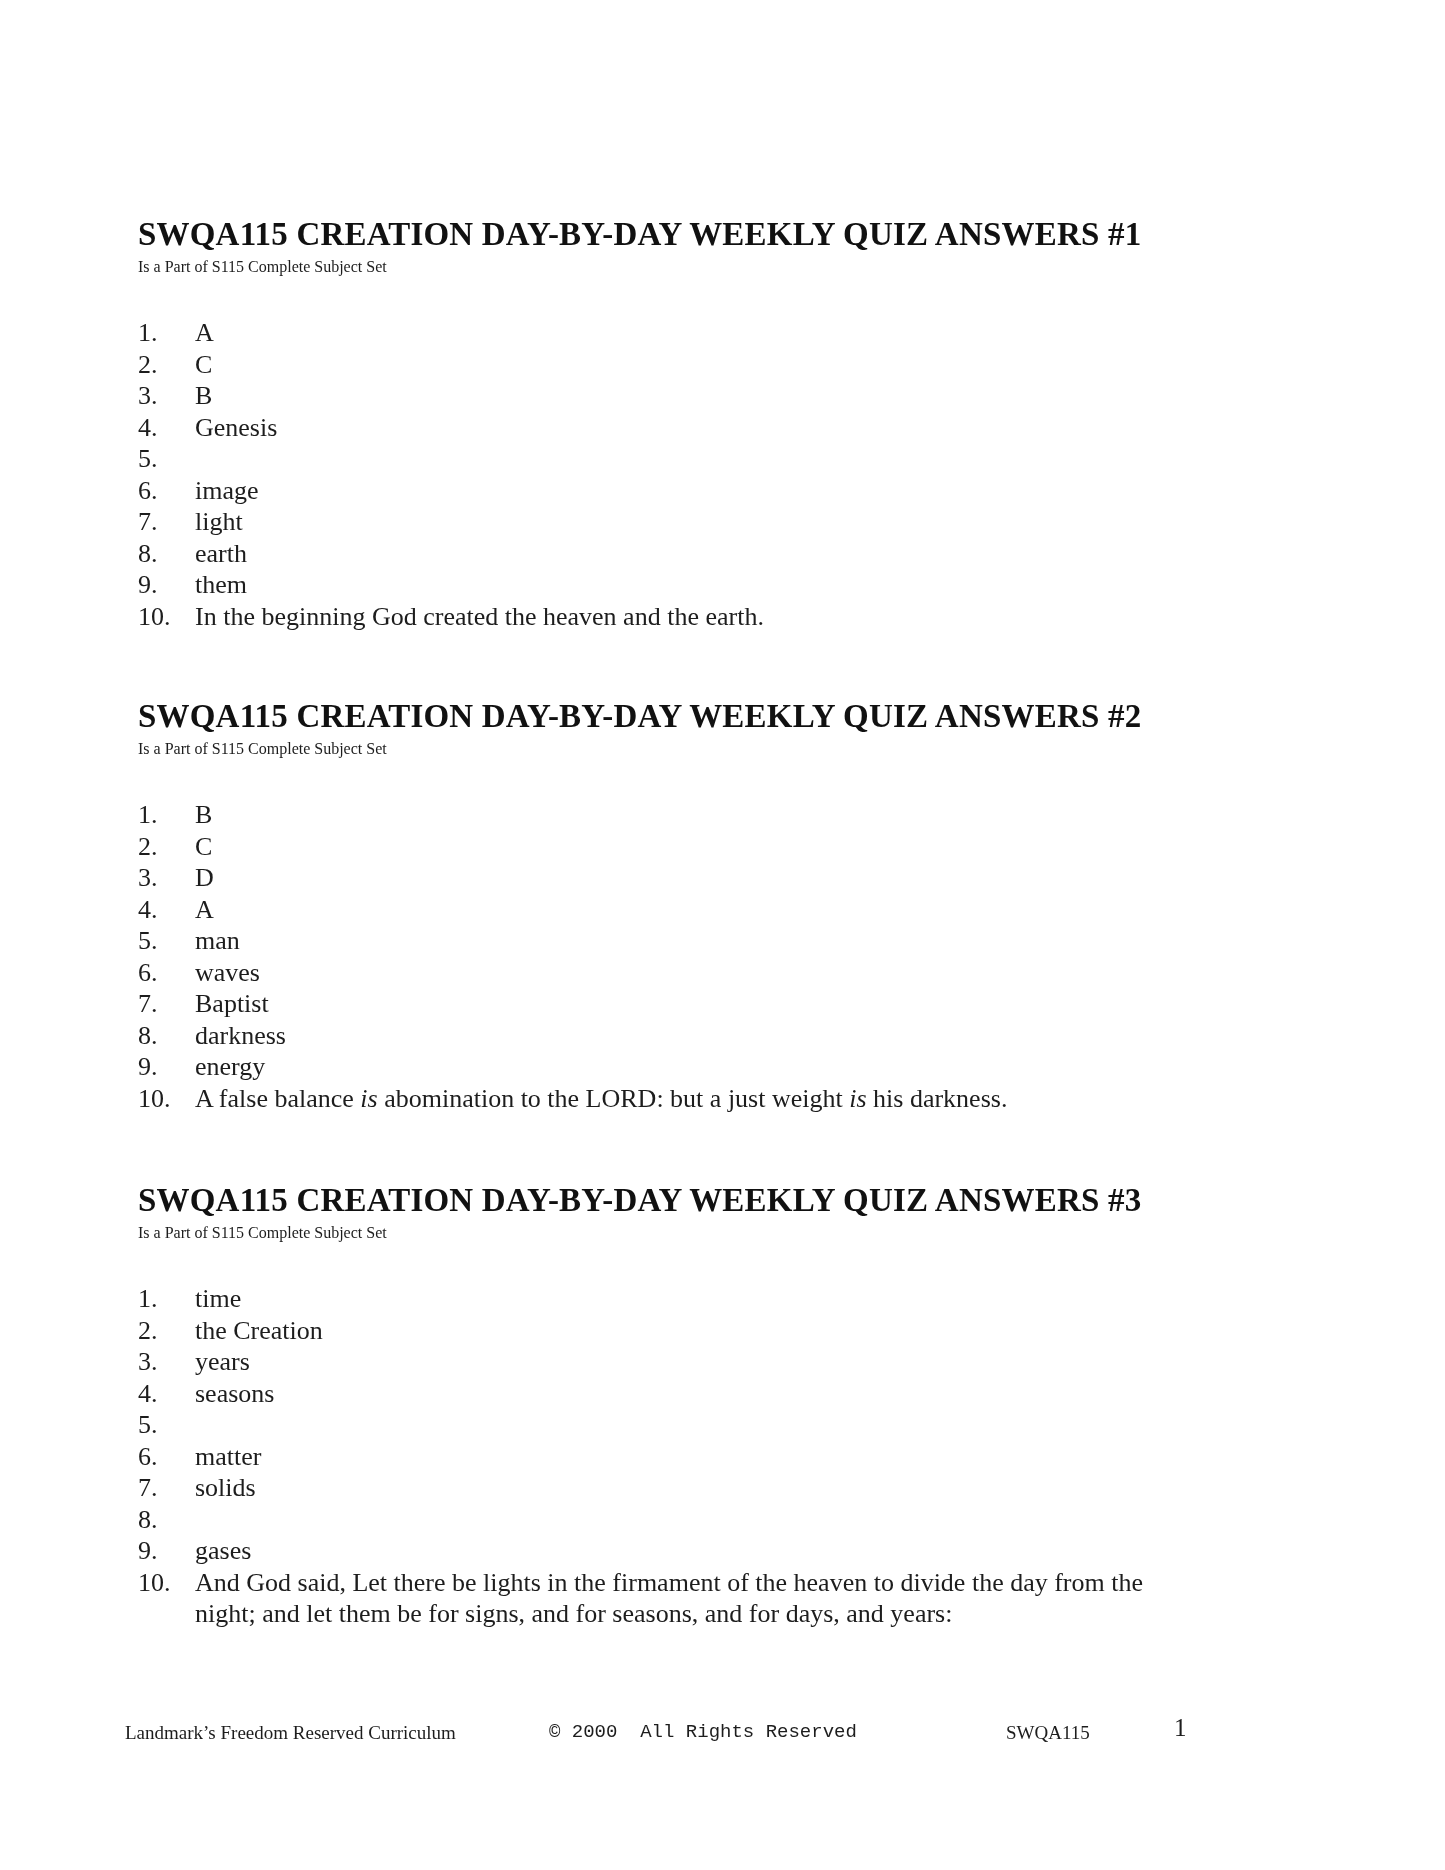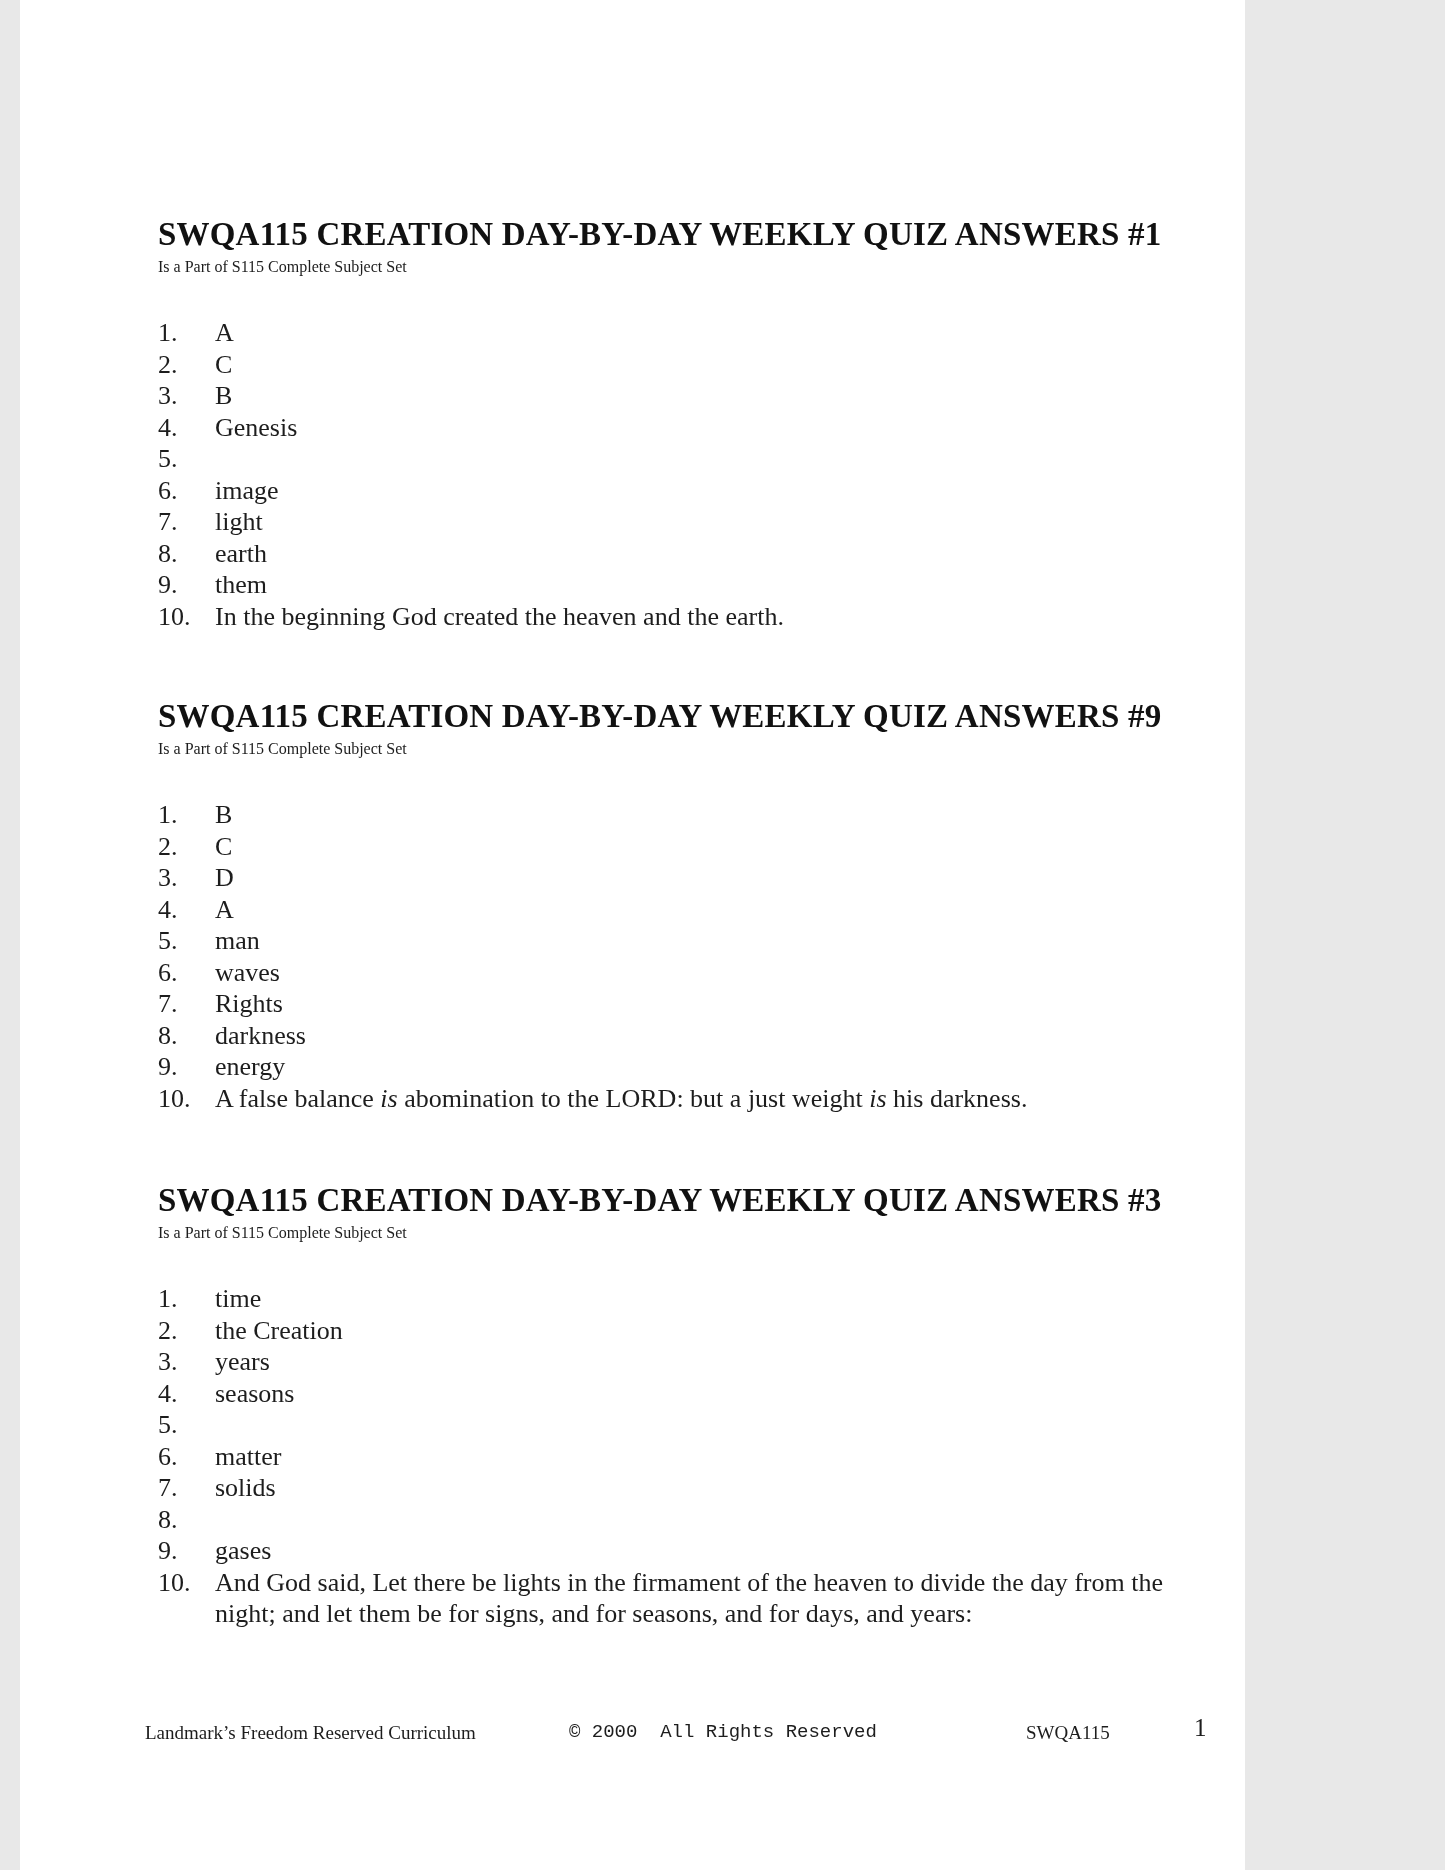--- a/index.html
+++ b/index.html
@@ -1,24 +1,23 @@
 <!DOCTYPE html>
 <html><head>
 <meta charset="utf-8">
 <style>
   html, body { margin: 0; padding: 0; background: #e8e8e8; }
   .page {
     position: relative;
-    width: 1225px;
+    width: 1445px;
     height: 1870px;
     background: #ffffff;
     font-family: "Liberation Serif", "DejaVu Serif", serif;
     color: #1d1d1d;
     overflow: hidden;
-    margin-left: 20px;
   }
   .sections { position: absolute; left: 138px; top: 0; width: 1180px; }
   .section { position: absolute; left: 0; width: 1180px; }
   .section:nth-child(1) { top: 216px; }
   .section:nth-child(2) { top: 698px; }
   .section:nth-child(3) { top: 1182px; }
   .quiz-heading {
     font-size: 33px;
     font-weight: bold;
     color: #111111;
@@ -102,21 +101,21 @@
             <span class="ans">them</span>
           </div>
           <div class="row">
             <span class="num">10.</span>
             <span class="ans">In the beginning God created the heaven and the earth.</span>
           </div>
         </div>
   </div>
 
   <div class="section">
-    <div class="quiz-heading">SWQA115 CREATION DAY-BY-DAY WEEKLY QUIZ ANSWERS #9</div>
+    <div class="quiz-heading">SWQA115 CREATION DAY-BY-DAY WEEKLY QUIZ ANSWERS #2</div>
     <div class="quiz-subtitle">Is a Part of S115 Complete Subject Set</div>
     <div class="answer-list">
           <div class="row">
             <span class="num">1.</span>
             <span class="ans">B</span>
           </div>
           <div class="row">
             <span class="num">2.</span>
             <span class="ans">C</span>
           </div>
@@ -131,21 +130,21 @@
           <div class="row">
             <span class="num">5.</span>
             <span class="ans">man</span>
           </div>
           <div class="row">
             <span class="num">6.</span>
             <span class="ans">waves</span>
           </div>
           <div class="row">
             <span class="num">7.</span>
-            <span class="ans">Rights</span>
+            <span class="ans">Baptist</span>
           </div>
           <div class="row">
             <span class="num">8.</span>
             <span class="ans">darkness</span>
           </div>
           <div class="row">
             <span class="num">9.</span>
             <span class="ans">energy</span>
           </div>
           <div class="row">

